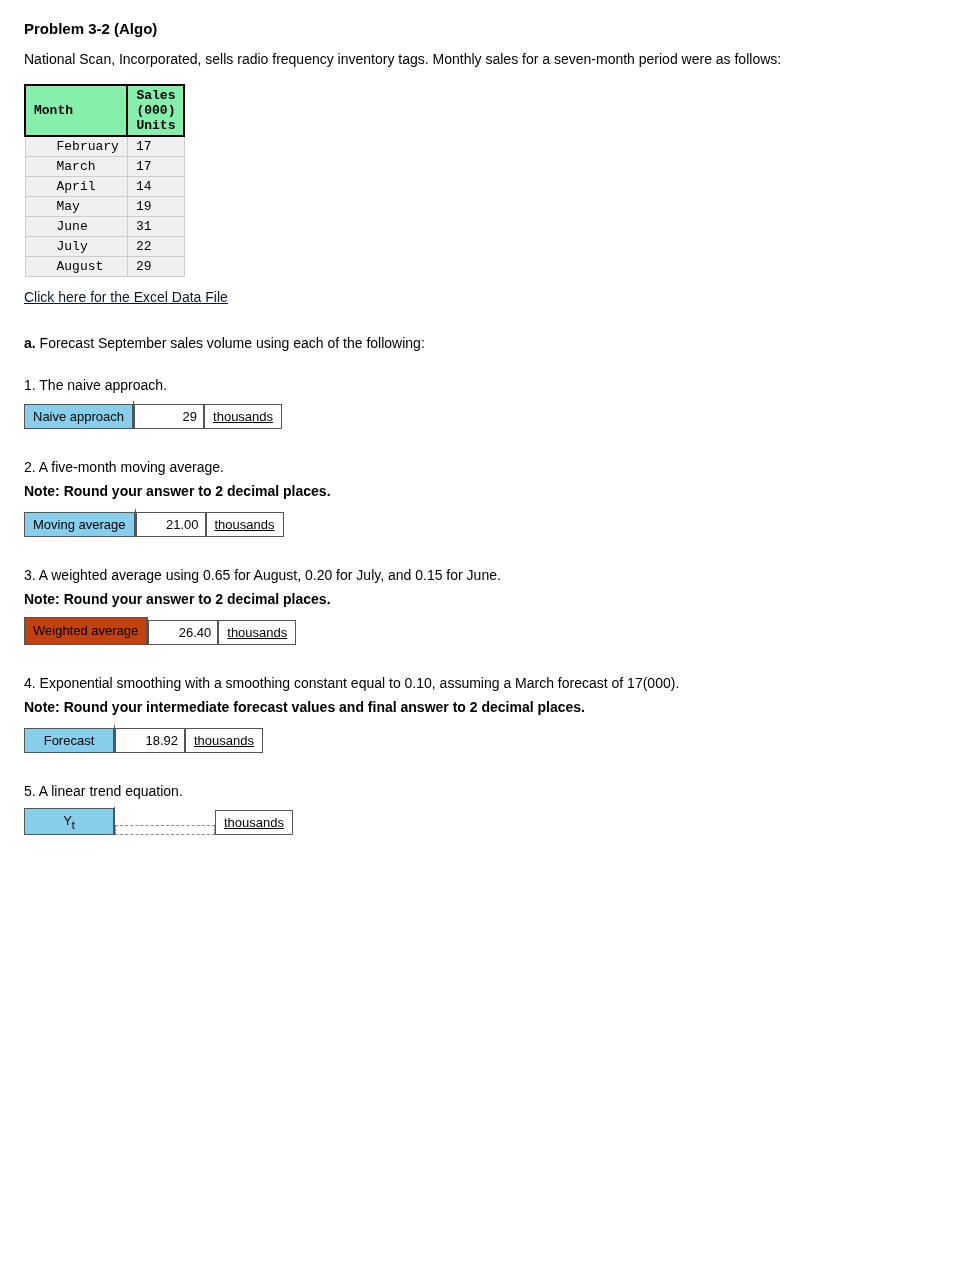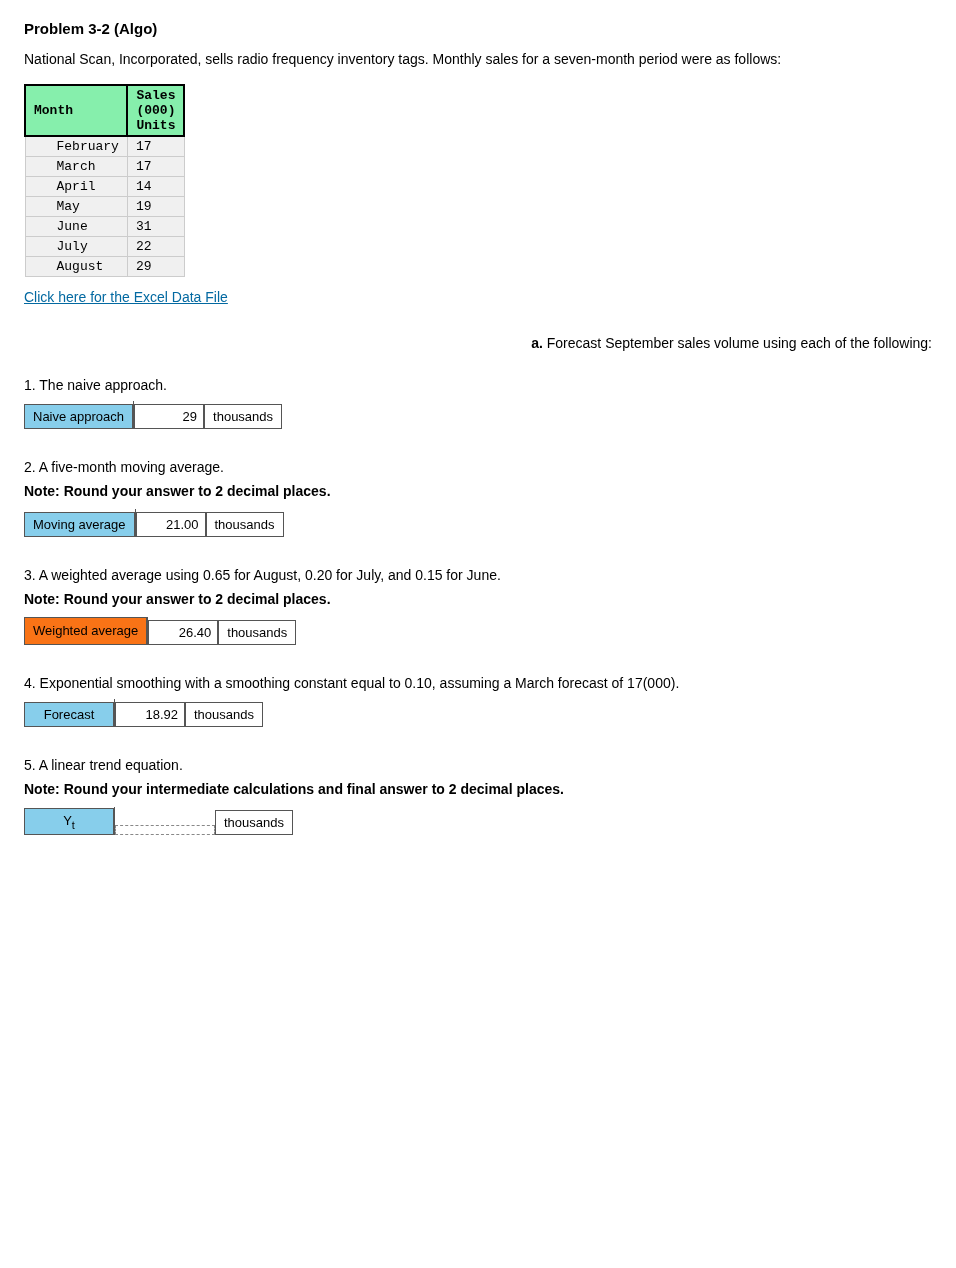--- a/index.html
+++ b/index.html
@@ -41,30 +41,29 @@
       border: 1px solid #ccc;
       background: #f0f0f0;
     }
     table.sales-table td.month-name {
       text-align: left;
       padding-left: 31px;
     }
     table.sales-table td.value {
     }
     .excel-link {
-      color: #0369a1;
+      color: #0f172a;
       text-decoration: underline;
       cursor: pointer;
       margin-bottom: 14px;
       display: inline-block;
     }
     .section-label {
       margin-bottom: 10px;
       font-size: 14px;
-      text-align: right;
     }
     .section-label b { font-weight: bold; }
     .numbered-item {
       margin-bottom: 8px;
       font-size: 14px;
     }
     .note-red {
       color: #000000;
       font-weight: bold;
       margin-bottom: 10px;
@@ -78,21 +77,21 @@
     }
     .label-box {
       background: #87CEEB;
       border: 1px solid #555;
       padding: 4px 8px;
       font-size: 13px;
       min-width: 90px;
       text-align: center;
     }
     .label-box-tall {
-      background: #f97316;
+      background: #c2410c;
       border: 1px solid #555;
       padding: 4px 8px;
       font-size: 13px;
       min-width: 80px;
       text-align: center;
       line-height: 1.4;
     }
     .input-box {
       border: 1px solid #555;
       padding: 4px 6px;
@@ -106,20 +105,21 @@
       padding: 4px 6px;
       font-size: 13px;
       min-width: 100px;
       background: #fff;
     }
     .unit-box {
       border: 1px solid #555;
       padding: 4px 8px;
       font-size: 13px;
       background: #fff;
+      text-decoration: underline;
     }
     .section-block {
       margin-bottom: 20px;
     }
     .separator-vertical {
       width: 1px;
       background: #555;
       height: 28px;
       margin: 0;
     }
@@ -223,32 +223,32 @@
 average</div>
       <div class="separator-vertical"></div>
       <div class="input-box">26.40</div>
       <div class="unit-box">thousands</div>
     </div>
   </div>
     <div class="section-block">
     <div class="numbered-item">
       4. Exponential smoothing with a smoothing constant equal to 0.10, assuming a March forecast of 17(000).
     </div>
+    <div class="note-red">Note: Round your intermediate forecast values and final answer to 2 decimal places.</div>
     <div class="answer-row">
       <div class="label-box">Forecast</div>
       <div class="separator-vertical"></div>
       <div class="input-box">18.92</div>
       <div class="unit-box">thousands</div>
     </div>
   </div>
     <div class="section-block">
     <div class="numbered-item">
       5. A linear trend equation.
     </div>
-    <div class="note-red">Note: Round your intermediate calculations and final answer to 2 decimal places.</div>
     <div class="answer-row">
       <div class="label-box">Y<sub>t</sub></div>
       <div class="separator-vertical"></div>
       <div class="input-box-dashed"></div>
       <div class="unit-box">thousands</div>
     </div>
   </div>
   </div>
 
 

